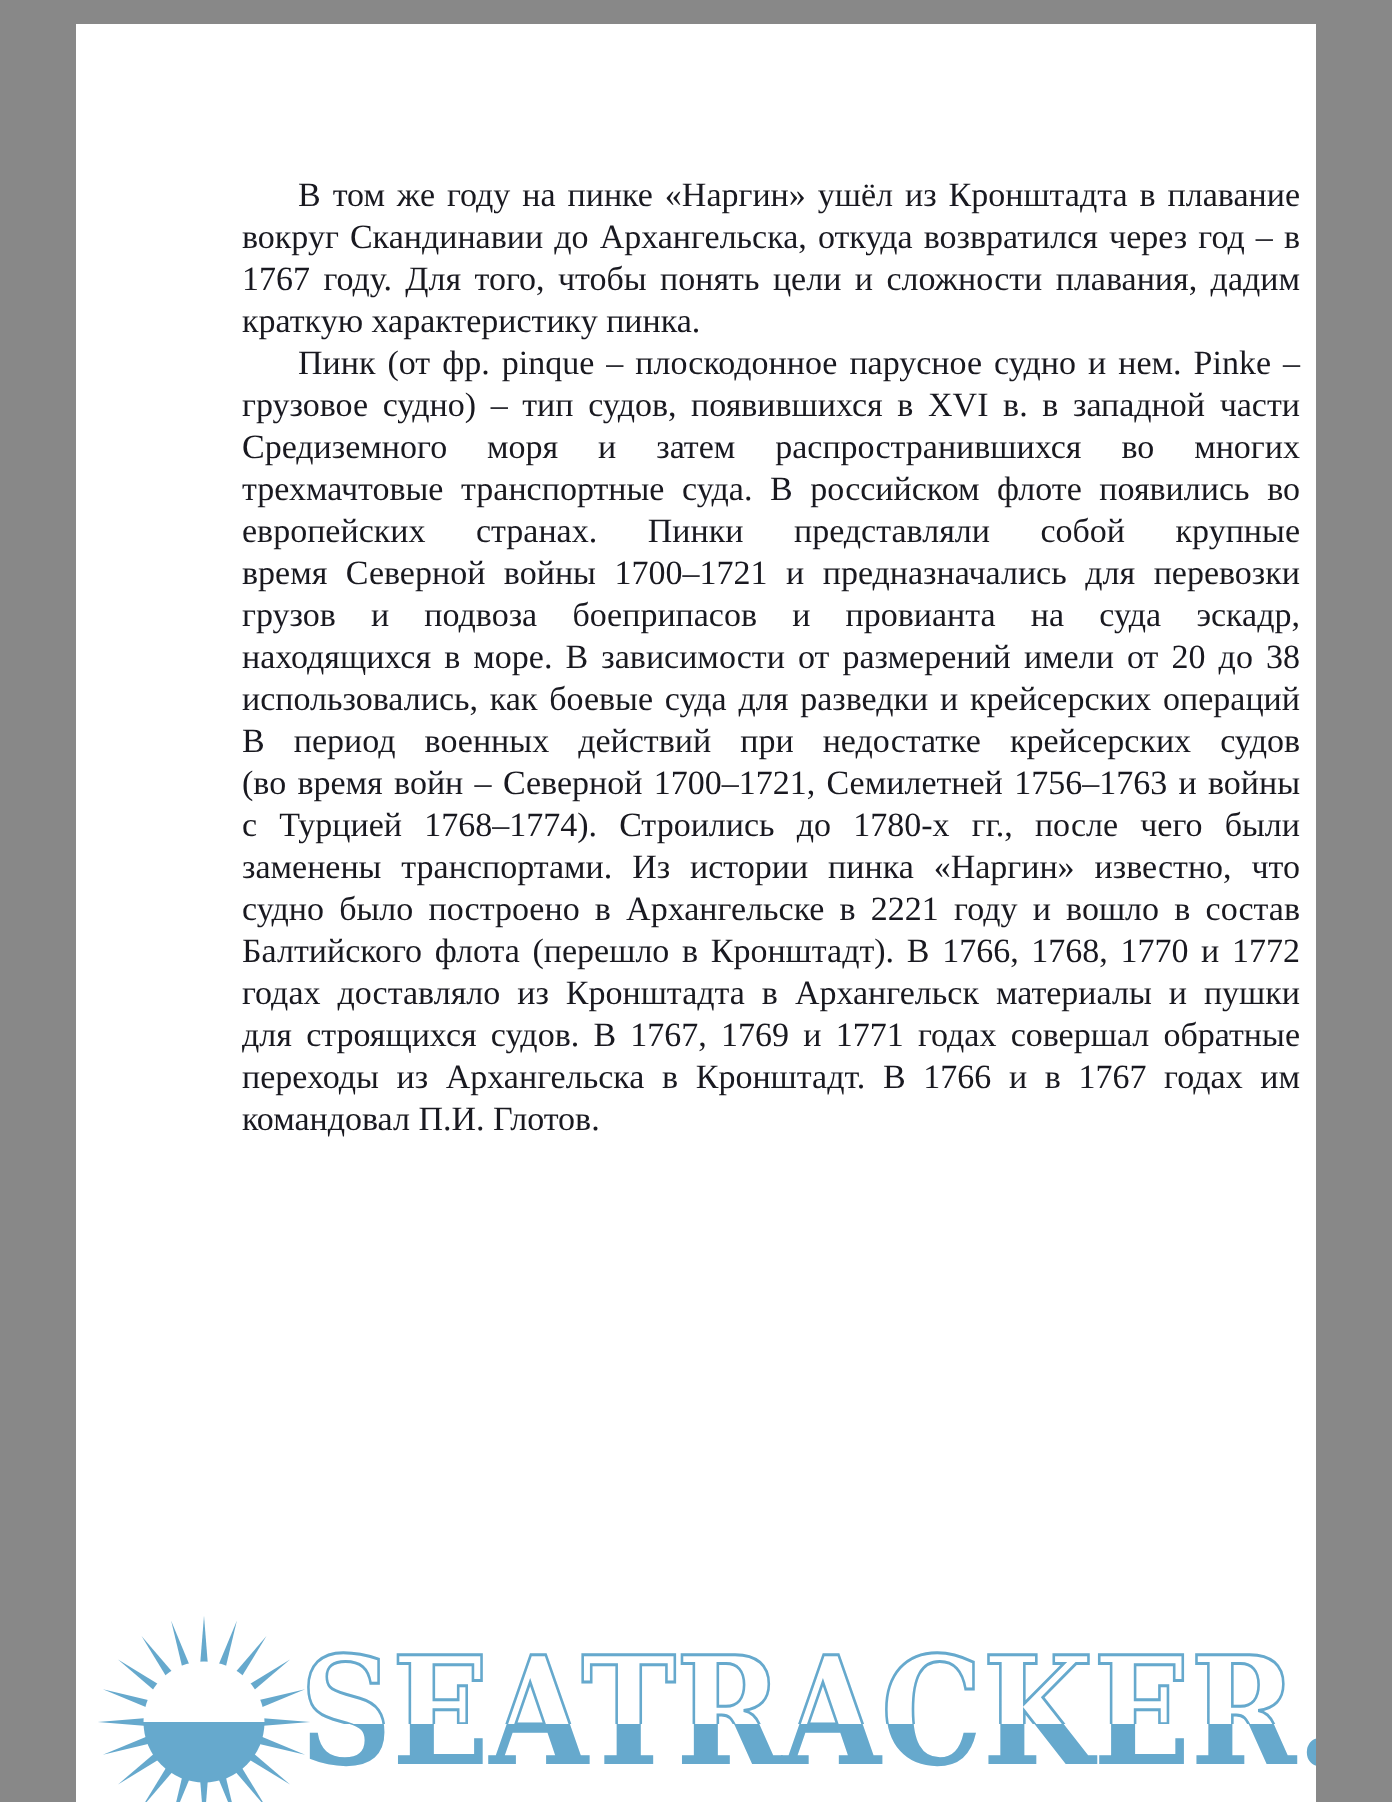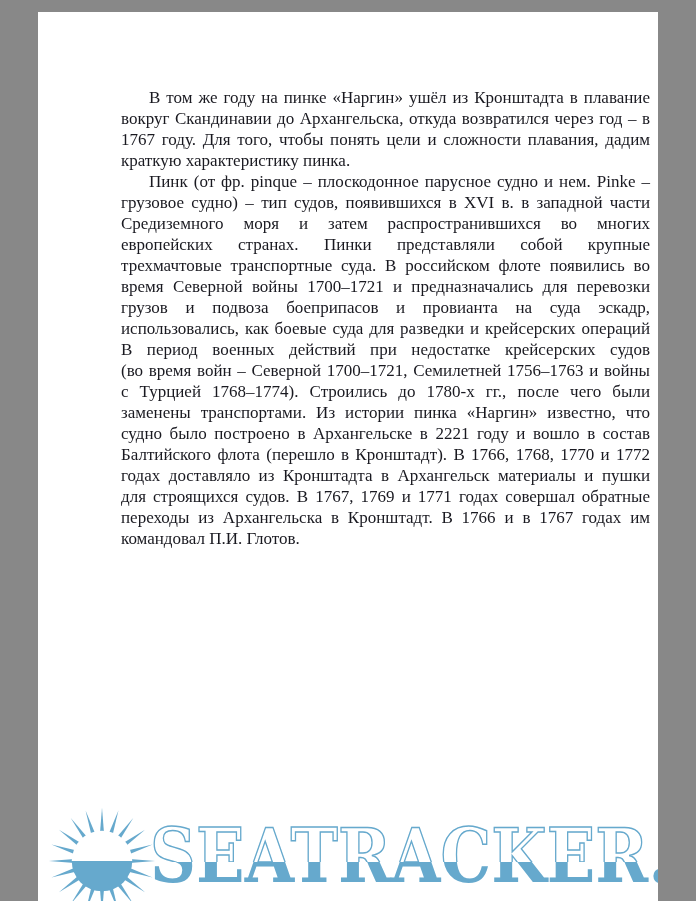--- a/index.html
+++ b/index.html
@@ -83,24 +83,25 @@
 
   <div class="text-block">
     <div class="line first">В том же году на пинке «Наргин» ушёл из Кронштадта в плавание</div>
     <div class="line">вокруг Скандинавии до Архангельска, откуда возвратился через год – в</div>
     <div class="line">1767 году. Для того, чтобы понять цели и сложности плавания, дадим</div>
     <div class="line last">краткую характеристику пинка.</div>
 
     <div class="line first">Пинк (от фр. pinque – плоскодонное парусное судно и нем. Pinke –</div>
     <div class="line">грузовое судно) – тип судов, появившихся в XVI в. в западной части</div>
     <div class="line">Средиземного моря и затем распространившихся во многих</div>
+    <div class="line">трехмачтовые транспортные суда. В российском флоте появились во</div>
     <div class="line">европейских странах. Пинки представляли собой крупные</div>
-    <div class="line">трехмачтовые транспортные суда. В российском флоте появились во</div>
     <div class="line">время Северной войны 1700–1721 и предназначались для перевозки</div>
     <div class="line">грузов и подвоза боеприпасов и провианта на суда эскадр,</div>
+    <div class="line">находящихся в море. В зависимости от размерений имели от 20 до 38</div>
     <div class="line">использовались, как боевые суда для разведки и крейсерских операций</div>
     <div class="line">В период военных действий при недостатке крейсерских судов</div>
     <div class="line">(во время войн – Северной 1700–1721, Семилетней 1756–1763 и войны</div>
     <div class="line">с Турцией 1768–1774). Строились до 1780-х гг., после чего были</div>
     <div class="line">заменены транспортами. Из истории пинка «Наргин» известно, что</div>
     <div class="line">судно было построено в Архангельске в 2221 году и вошло в состав</div>
     <div class="line">Балтийского флота (перешло в Кронштадт). В 1766, 1768, 1770 и 1772</div>
     <div class="line">годах доставляло из Кронштадта в Архангельск материалы и пушки</div>
     <div class="line">для строящихся судов. В 1767, 1769 и 1771 годах совершал обратные</div>
     <div class="line">переходы из Архангельска в Кронштадт. В 1766 и в 1767 годах им</div>

